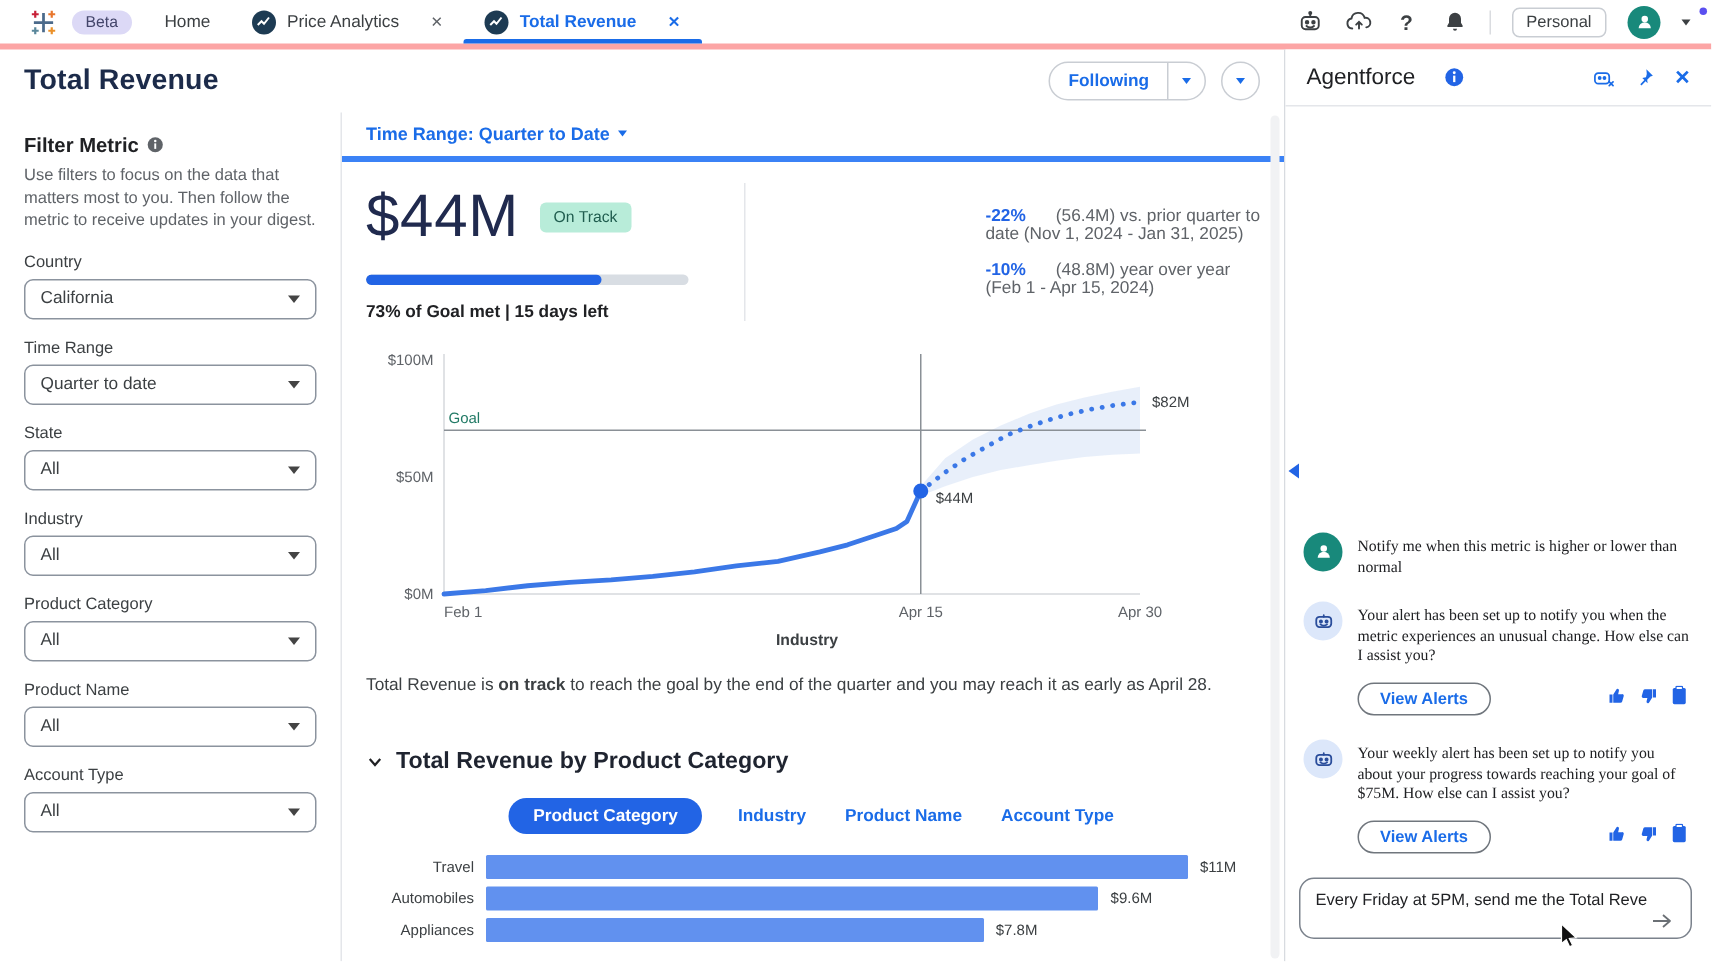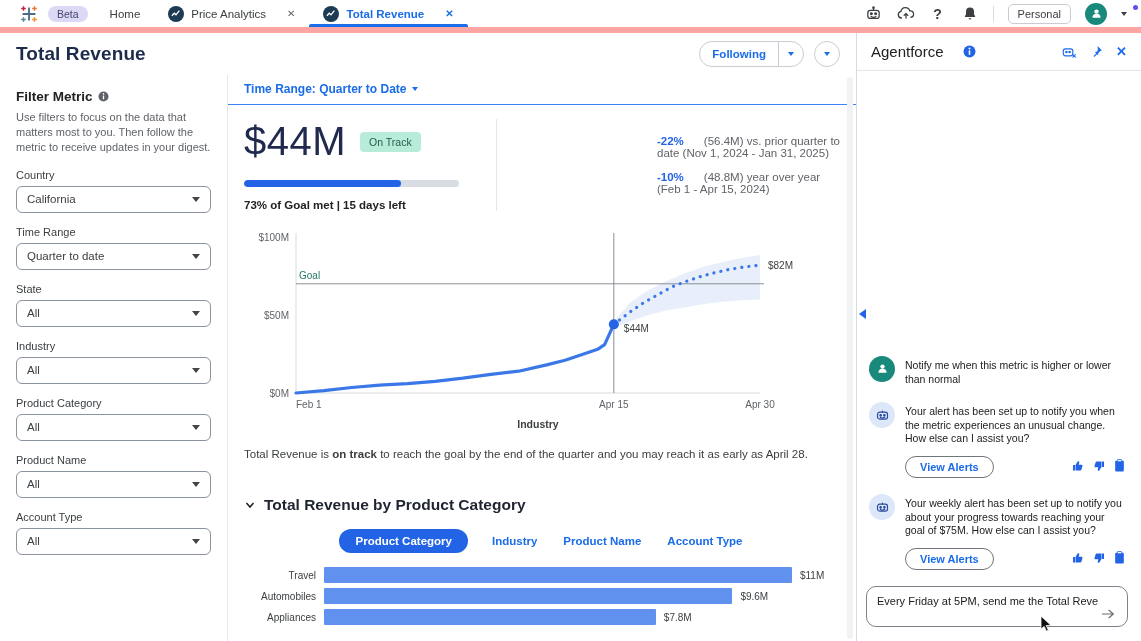--- a/index.html
+++ b/index.html
@@ -1,21 +1,21 @@
 <!DOCTYPE html>
 <html><head>
 <meta charset="utf-8">
 <style>
   * { margin:0; padding:0; box-sizing:border-box; }
   html,body { background:#fff; }
   .app { position:relative; width:1141px; height:641px; overflow:hidden; background:#fff;
          font-family:"Liberation Sans",sans-serif; color:#3c4043; }
 
   
-  .topbar { height:33px; display:flex; align-items:stretch; border-bottom:6px solid #fca5a5; padding-left:10px; }
+  .topbar { height:33px; display:flex; align-items:stretch; border-bottom:4px solid #fca5a5; padding-left:10px; }
   .tb-left { display:flex; align-items:stretch; }
   .logo-wrap { display:flex; align-items:center; gap:8px; padding:0 8px; }
   .beta-pill { background:#dcd9f6; color:#44466b; font-size:10.5px; padding:2px 9px; border-radius:10px; }
   .tb-tab { display:flex; align-items:center; gap:7px; padding:0 14px; font-size:11.5px; color:#3c4043; position:relative; cursor:default; }
   .tb-tab .mini-x { color:#5f6368; font-size:10px; margin-left:14px; }
   .tb-tab.active { color:#1a6ce8; font-weight:bold; }
   .tb-tab.active .mini-x { color:#1a6ce8; }
   .tb-tab.active::after { content:""; position:absolute; left:0; right:0; bottom:0; height:3px; background:#1a6ce8; border-radius:2px 2px 0 0; }
   .tab-app-icon { width:16px; height:16px; border-radius:50%; background:#1d3b53; display:flex; align-items:center; justify-content:center; }
   .tb-right { margin-left:auto; display:flex; align-items:center; gap:14px; padding-right:14px; }
@@ -47,21 +47,21 @@
   .filters-title { font-size:13.5px; font-weight:bold; color:#202124; }
   .filters-desc { font-size:11px; color:#5f6368; line-height:1.38; margin-top:6px; }
   .field { margin-top:13px; }
   .field-label { font-size:11px; color:#3c4043; margin-bottom:5px; }
   .select { height:27px; border:1px solid #8b939e; border-radius:6px; display:flex; align-items:center; padding:0 10px; font-size:11.5px; color:#3c4043; background:#fff; }
   .select .caret { margin-left:auto; color:#444; }
 
   
   .center { flex:1; min-width:0; position:relative; padding:0 0 0 0; }
   .scroll-gutter { position:absolute; top:2px; bottom:2px; right:3px; width:6px; background:#f1f2f4; border-radius:3px; }
-  .time-range-row { padding:7px 16px 8px 16px; border-bottom:1px solid #3b82f6; display:flex; align-items:center; gap:6px;
+  .time-range-row { padding:7px 16px 8px 16px; border-bottom:4px solid #3b82f6; display:flex; align-items:center; gap:6px;
                     color:#1a6ce8; font-size:12px; font-weight:bold; }
   .metric-row { display:flex; padding:14px 16px 10px 16px; }
   .metric-left { width:252px; flex:none; }
   .big-value-row { display:flex; align-items:center; gap:14px; }
   .big-value { font-size:40px; color:#202a4e; letter-spacing:.5px; }
   .status-badge { background:#b8ecd9; color:#1f5c4e; font-size:10.5px; padding:4px 9px; border-radius:4px; }
   .progress-track { margin-top:16px; width:215px; height:7px; border-radius:4px; background:#d8dde3; overflow:hidden; }
   .progress-fill { height:100%; border-radius:4px; background:#2264e5; }
   .goal-text { margin-top:12px; font-size:11.5px; color:#202124; font-weight:bold; }
   .metric-stats { flex:1; border-left:1px solid #e4e6ea; display:flex; flex-direction:column; justify-content:center; gap:12px; padding-left:160px; }
@@ -84,21 +84,21 @@
   .bar-val { font-size:10px; color:#3c4043; margin-left:8px; white-space:nowrap; }
 
   
   .agent-panel { width:284px; flex:none; display:flex; flex-direction:column; background:#fff; }
   .agent-header { height:38px; display:flex; align-items:center; padding:0 14px; border-bottom:1px solid #e4e6ea; gap:19px; }
   .agent-title { font-size:15px; color:#202124; }
   .agent-header-icons { margin-left:auto; display:flex; align-items:center; gap:13px; color:#1a6ce8; }
   .agent-body { flex:1; display:flex; flex-direction:column; min-height:0; position:relative; }
   .collapse-arrow { position:absolute; left:2px; top:238px; width:0; height:0; border-top:5px solid transparent; border-bottom:5px solid transparent; border-right:7px solid #2264e5; }
   .messages { margin-top:auto; padding:0 14px 8px 12px; }
-  .msg { display:flex; gap:10px; margin-top:16px; }
+  .msg { display:flex; gap:10px; margin-top:16px;font-family:Liberation Serif, serif; }
   .msg-avatar { width:26px; height:26px; border-radius:50%; flex:none; display:flex; align-items:center; justify-content:center; }
   .msg-avatar.user { background:#18897b; }
   .msg-avatar.agent { background:#dce7fa; }
   .msg-text { font-size:10.5px; line-height:1.3; color:#202124; padding-top:3px; }
   .msg-actions { display:flex; align-items:center; margin:10px 2px 0 36px; }
   .view-alerts-btn { border:1px solid #70767d; border-radius:13px; background:#fff; color:#1a6ce8; font-weight:bold; font-size:11px; padding:4px 14px; }
   .feedback-icons { margin-left:auto; display:flex; align-items:center; gap:9px; color:#2264e5; }
   .chat-input-wrap { padding:8px 13px 10px 9px; }
   .chat-input { width:100%; height:41px; border:1px solid #7b828c; border-radius:10px; resize:none; font-family:"Liberation Sans",sans-serif;
                 font-size:11px; color:#202124; padding:8px 10px; outline:none; position:relative; }

